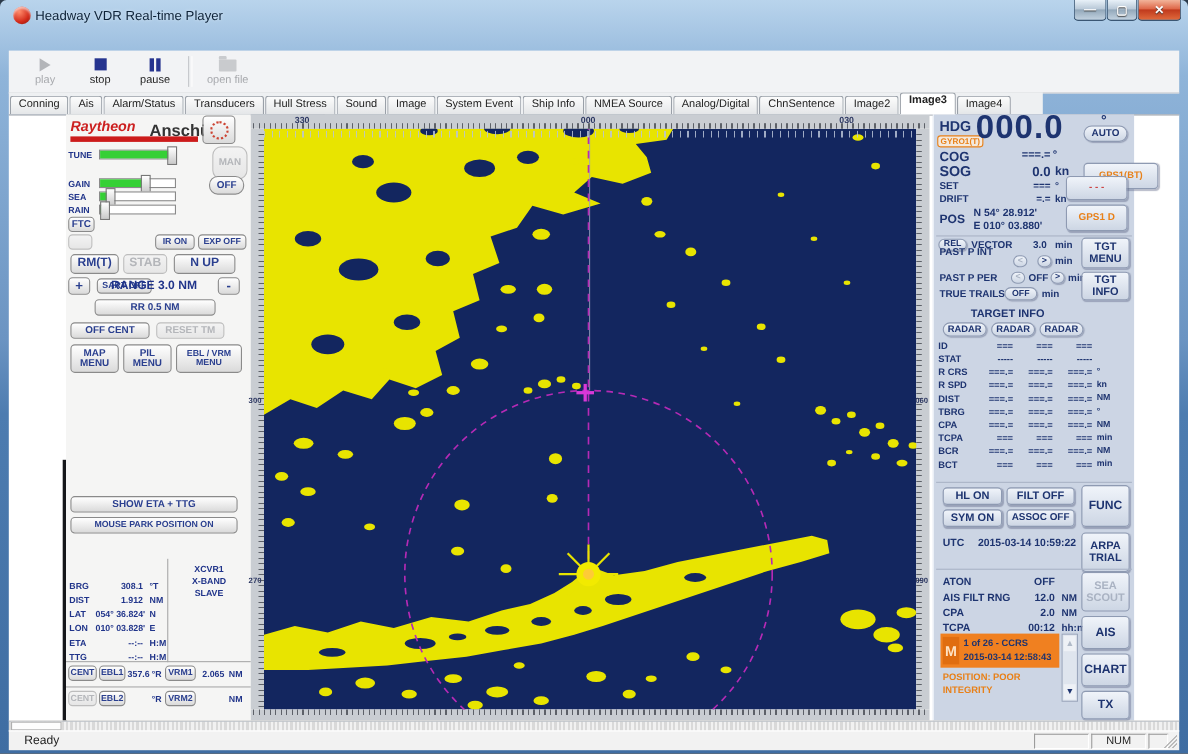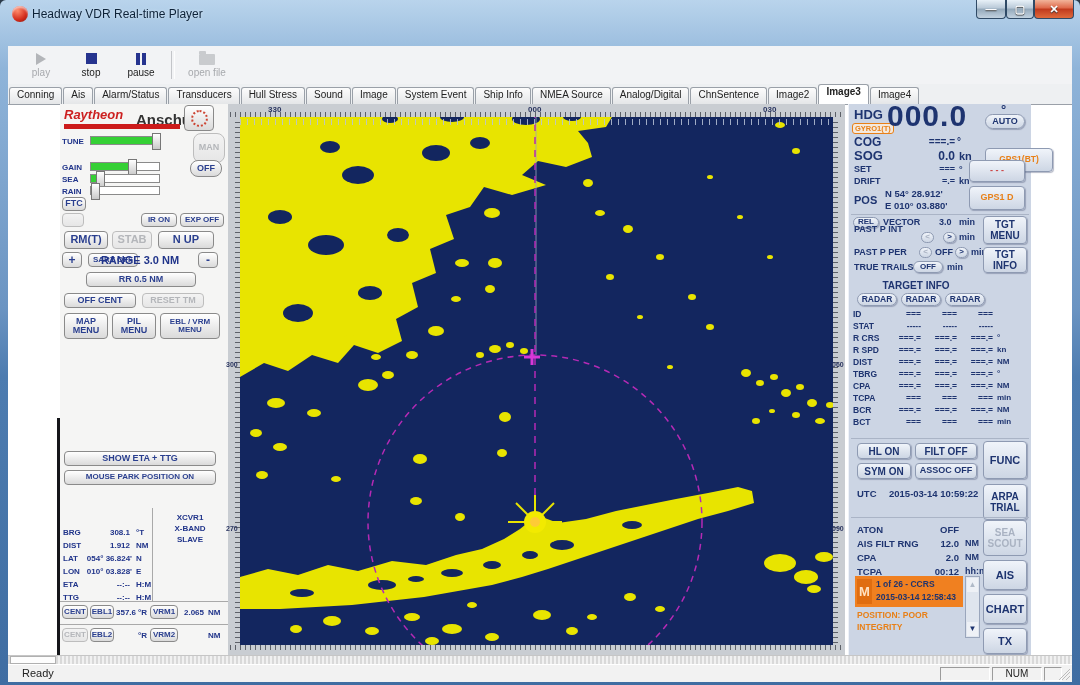--- a/index.html
+++ b/index.html
@@ -27,21 +27,21 @@
   .sq{display:inline-block;width:11px;height:11px;background:#26348f;margin-top:2px;}
   .pbar{display:inline-block;width:4px;height:12px;background:#26348f;margin:2px 1px 0 1px;}
   .folder{display:inline-block;width:16px;height:11px;background:#c9cbce;border-radius:1px;position:relative;margin-top:3px;}
   .folder::before{content:"";position:absolute;left:0;top:-3px;width:7px;height:3px;background:#c9cbce;border-radius:1px 1px 0 0;}
   .tsep{position:absolute;top:5px;width:2px;height:28px;border-left:1px solid #c3c5c9;border-right:1px solid #fdfdfd;}
   #trackbar{position:absolute;left:238px;top:50px;width:232px;height:30px;}
   #trackbar .ticks{position:absolute;left:2px;right:2px;height:5px;background:repeating-linear-gradient(90deg,#55585e 0 1px,transparent 1px 6px);}
   #trackbar .groove{position:absolute;left:0;right:0;top:14px;height:3px;background:#aeb0b4;border-bottom:1px solid #fff;}
   #trackbar .thumb{position:absolute;left:48px;top:5px;width:9px;height:21px;background:linear-gradient(#fdfdfd,#cfd1d5);border:1px solid #71747a;}
   
-  #tabstrip{position:absolute;left:8px;top:84px;width:1064px;height:20px;background:#eef0f2;}
+  #tabstrip{position:absolute;left:8px;top:84px;width:940px;height:20px;background:#eef0f2;}
   .tab{position:relative;display:inline-block;height:15px;margin:3px 0 0 1px;padding:1px 7px 0 7px;font-size:10px;color:#222;
     background:linear-gradient(#fcfcfc,#e4e6e8);border:1px solid #9aa0a8;border-bottom:none;border-radius:3px 3px 0 0;vertical-align:bottom;}
   .tab.active{background:#fff;height:18px;margin-top:0;font-weight:bold;z-index:2;}
   
   #content-bg{position:absolute;left:8px;top:104px;width:1064px;height:551px;background:#fff;border-top:1px solid #9aa0a8;}
   #darkstrip{position:absolute;left:57px;top:418px;width:4px;height:237px;background:#15161a;}
   
   #lpanel{position:absolute;left:60px;top:104px;width:168px;height:551px;background:#f5f5f4;font-weight:bold;color:#2a3f8f;}
   .lbtn{position:absolute;box-sizing:border-box;background:linear-gradient(#ffffff,#dadada);border:1px solid #8a8a8a;border-radius:4px;
     color:#2a3f8f;font-size:9px;font-weight:bold;display:flex;align-items:center;justify-content:center;text-align:center;line-height:1.05;}

